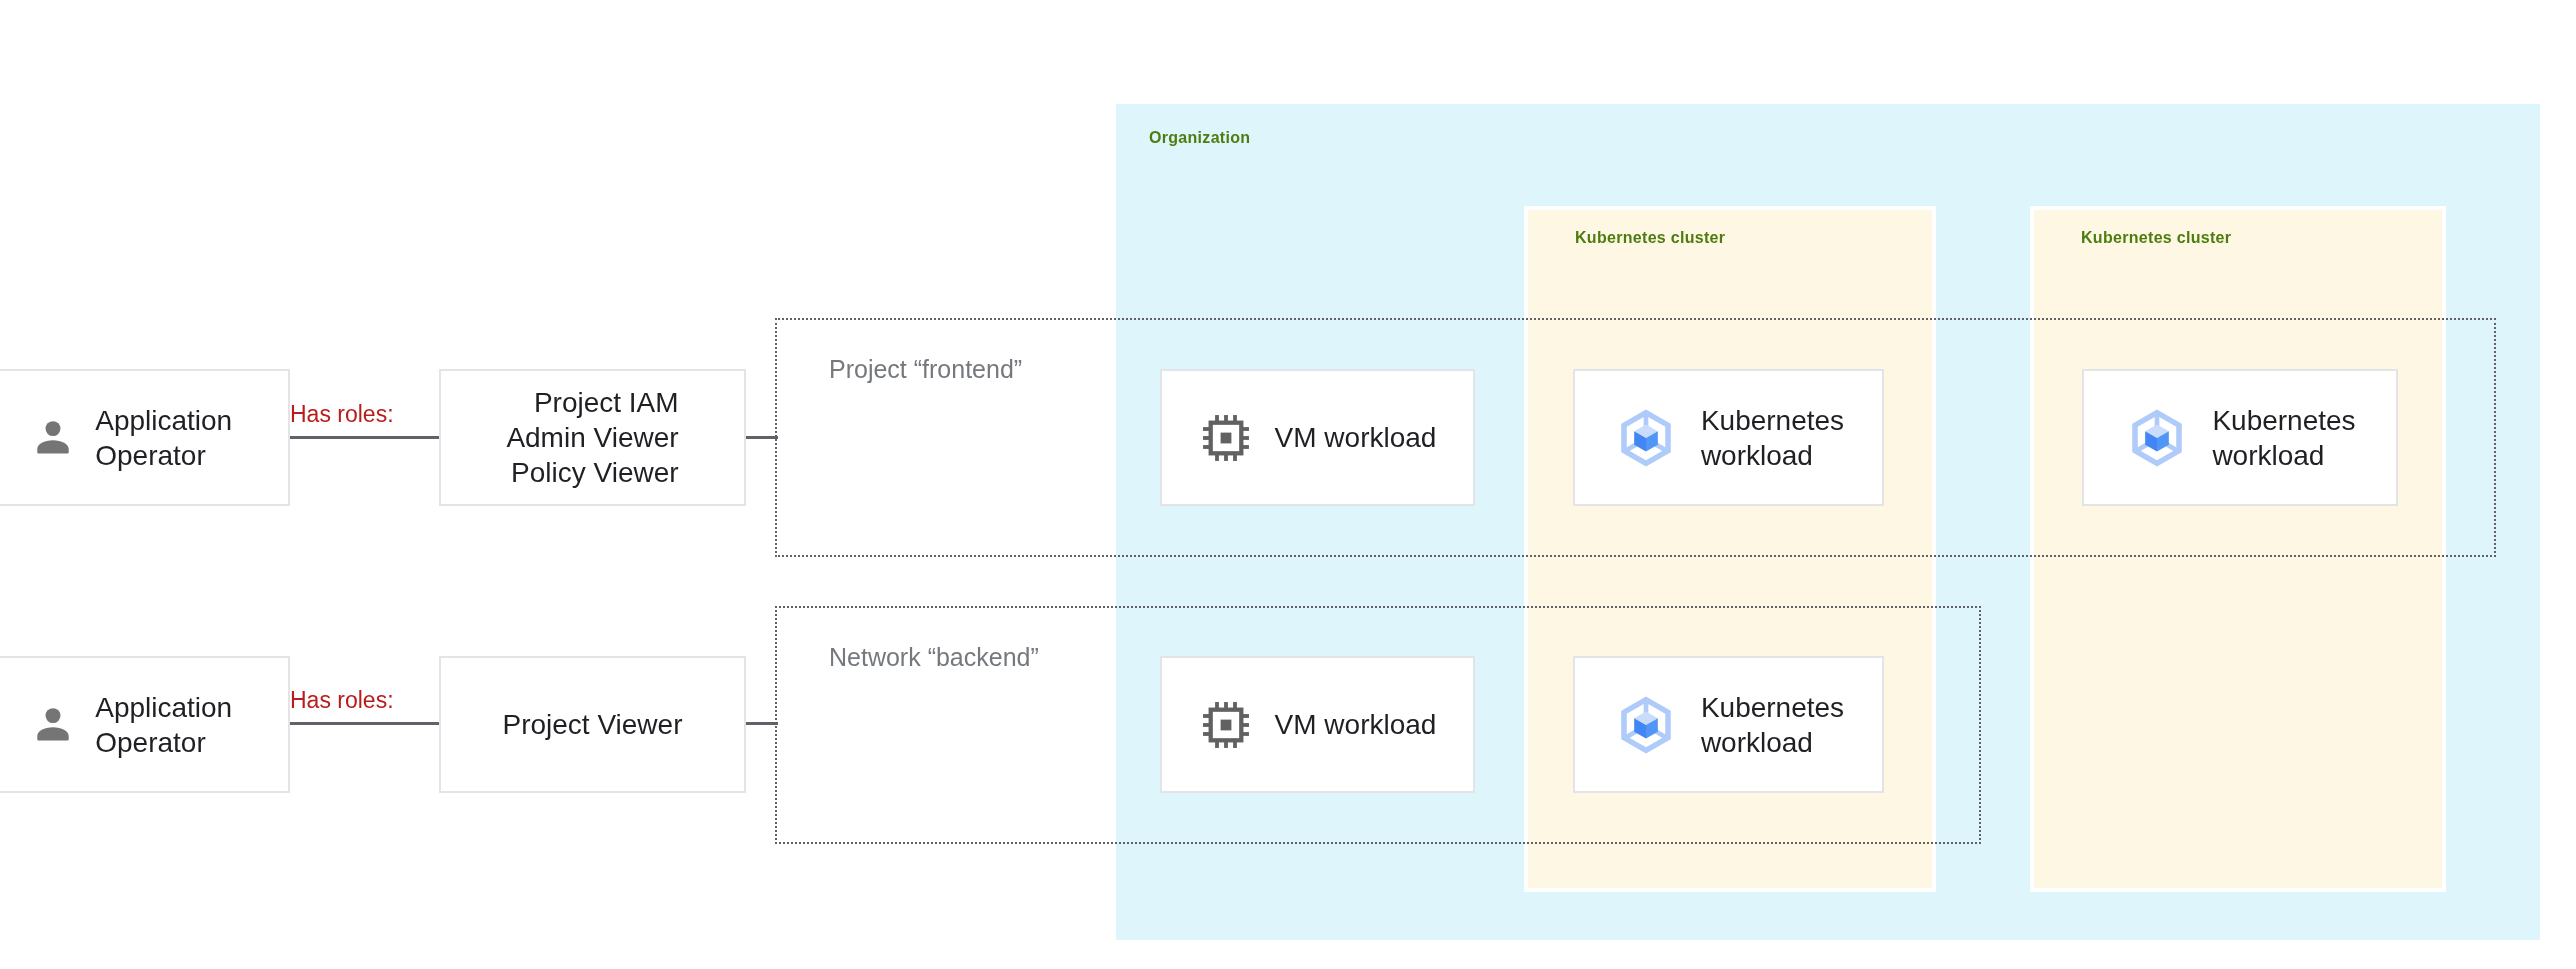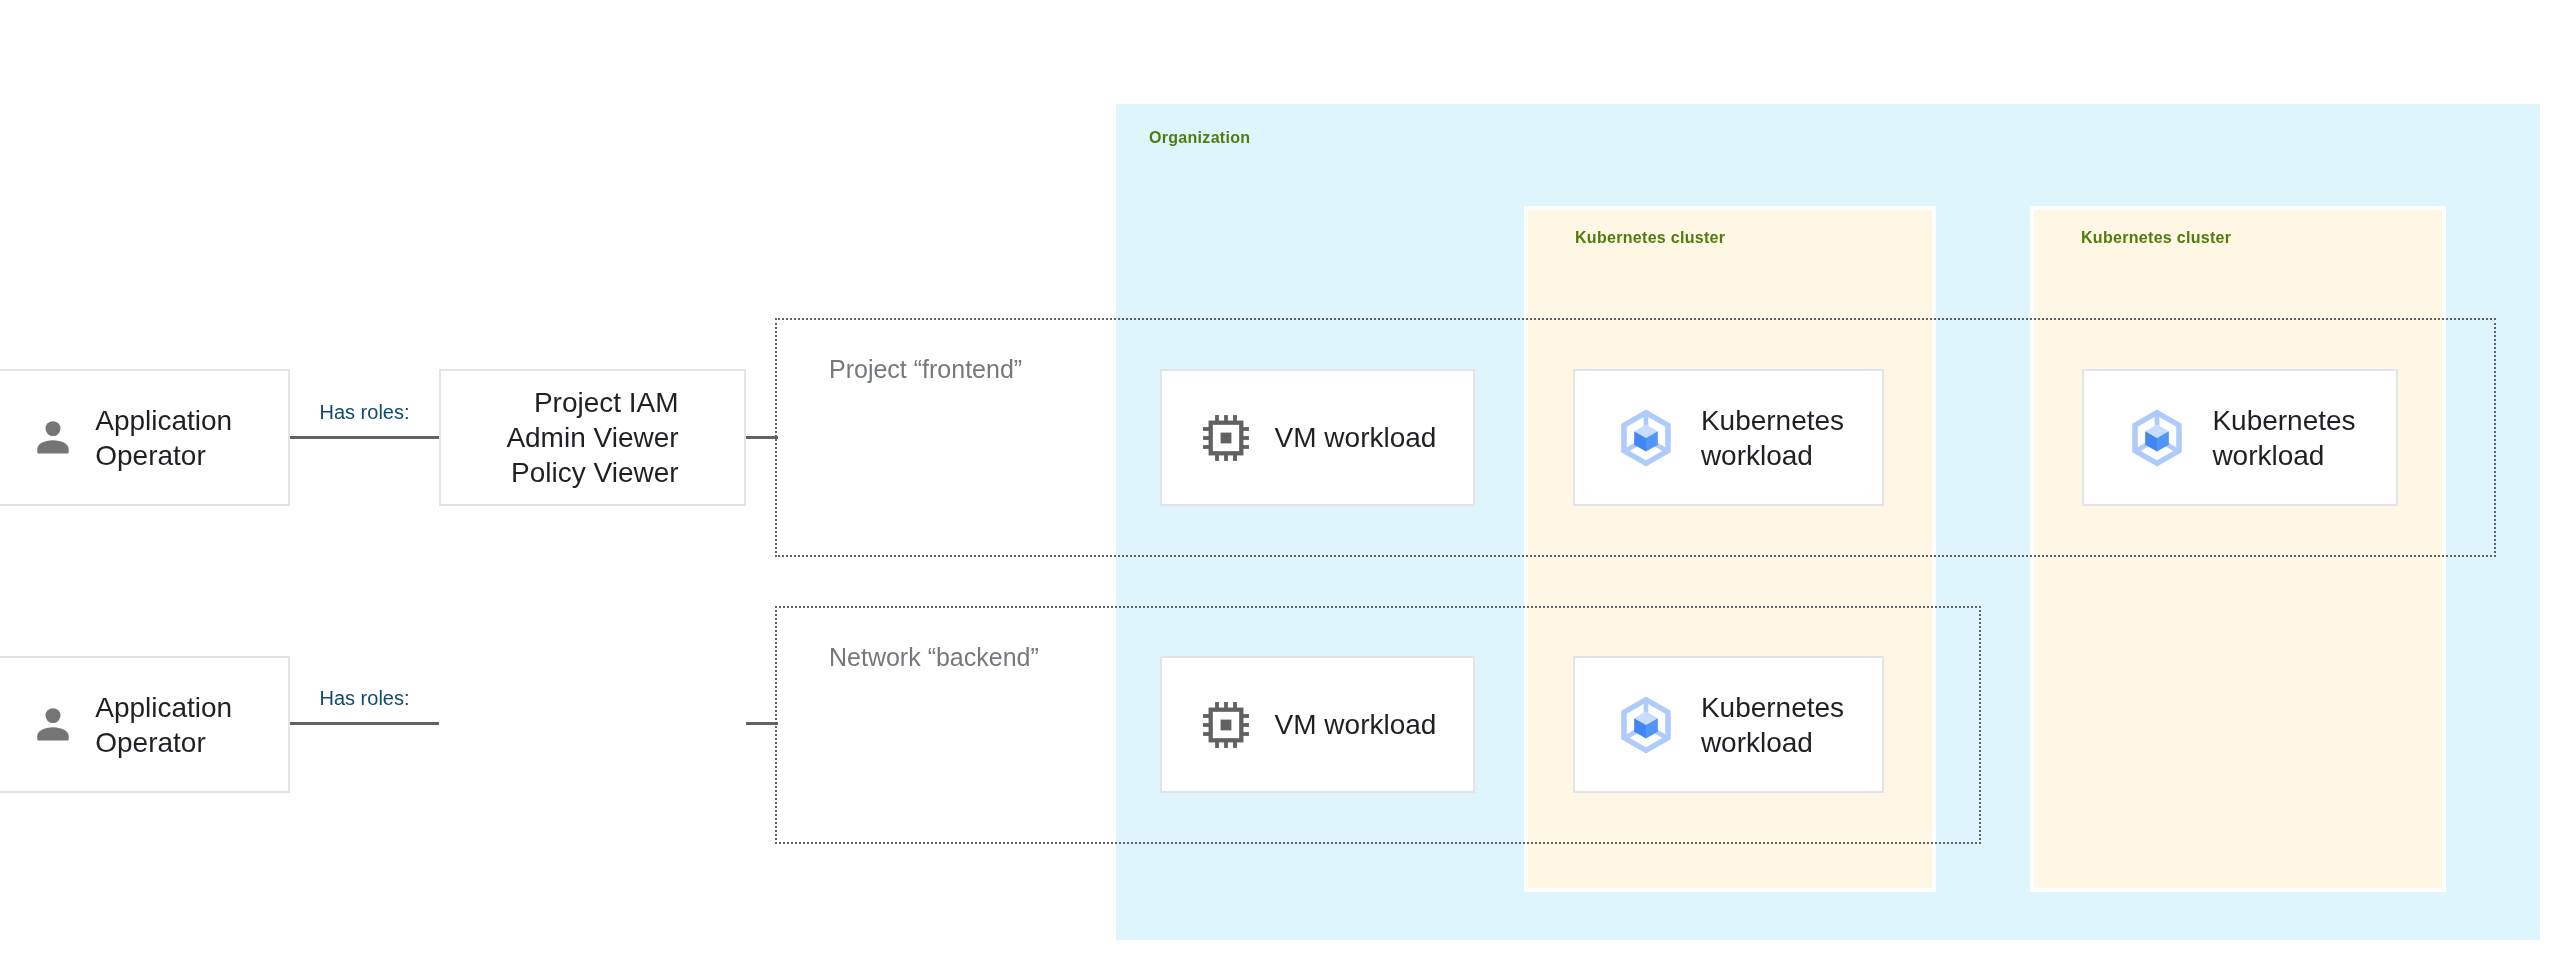--- a/index.html
+++ b/index.html
@@ -65,22 +65,22 @@
   #k8s3{left:1573px;top:656px;width:311px;height:137px;}
   
   .connector{
     position:absolute;height:2.8px;background:#5F6368;z-index:5;
   }
   #conn1a{left:290px;top:436px;width:149px;}
   #conn1b{left:746px;top:436px;width:32px;}
   #conn2a{left:290px;top:722px;width:149px;}
   #conn2b{left:746px;top:722px;width:32px;}
   .edge-label{
-    position:absolute;width:149px;text-align:center;
-    font-size:20px;color:#0c4a6e;z-index:5;
+    position:absolute;width:149px;text-align:left;
+    font-size:23px;color:#b91c1c;z-index:5;
   }
   #hasroles1{left:290px;top:401px;}
   #hasroles2{left:290px;top:687px;}
   
   .icon{flex:0 0 auto;display:block;}
 </style>
 </head>
 <body>
 
 <div id="canvas">
@@ -134,20 +134,25 @@
     </svg>
     <div class="node-text">
       <div>Application</div>
       <div>Operator</div>
     </div>
   </div>
 
   <div class="edge-label" id="hasroles2">Has roles:</div>
   <div class="connector" id="conn2a"></div>
 
+  <div id="role2" class="node">
+    <div class="node-text center-text">
+      <div>Project Viewer</div>
+    </div>
+  </div>
 
   <div class="connector" id="conn2b"></div>
 
   <div id="vm1" class="node wnode">
     <svg class="icon" width="54" height="54" viewBox="0 0 24 24">
       <g stroke="#616161" stroke-width="1.7">
         <line x1="8" y1="1.8" x2="8" y2="5"></line>
           <line x1="12" y1="1.8" x2="12" y2="5"></line>
           <line x1="16" y1="1.8" x2="16" y2="5"></line>
         <line x1="8" y1="19" x2="8" y2="22.2"></line>

